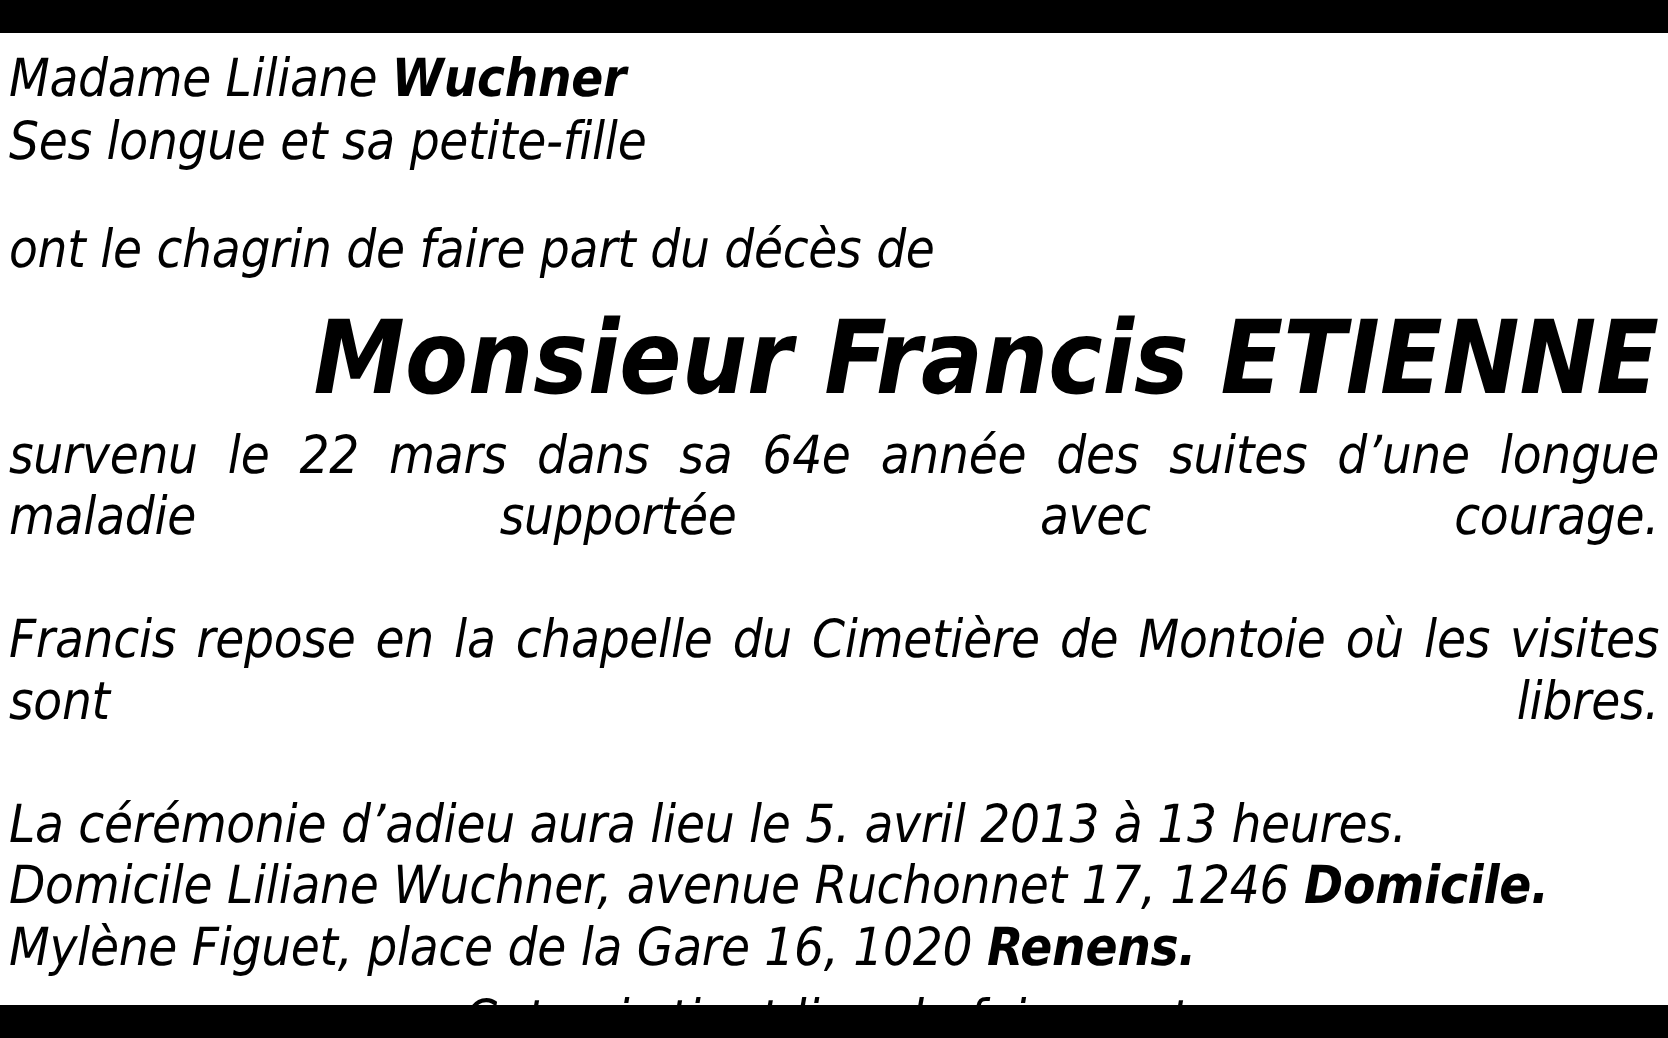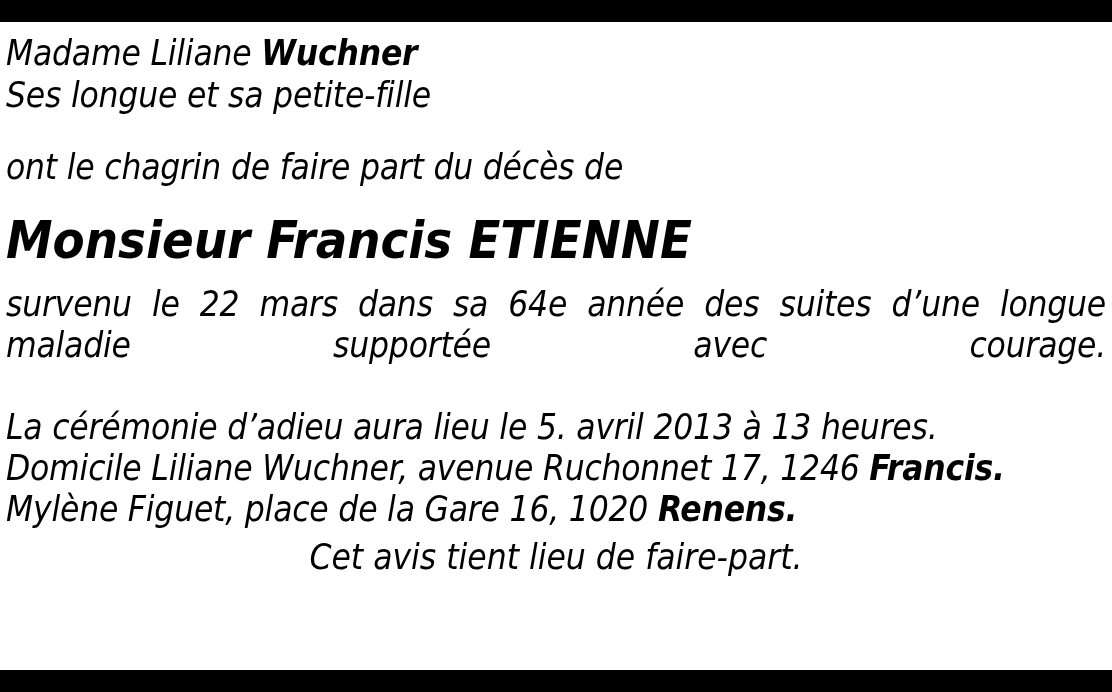--- a/index.html
+++ b/index.html
@@ -56,22 +56,22 @@
   .line b {
     font-weight: bold;
   }
   .group-family {
     margin-top: 2px;
   }
   .line-announce {
     margin-top: 30px;
   }
   .deceased {
-    text-align: left;
-    font-size: 52px;
+    text-align: right;
+    font-size: 68px;
     line-height: 60px;
     font-weight: bold;
     letter-spacing: 0px;
     margin-top: 22px;
     margin-bottom: 14px;
     white-space: nowrap;
   }
   .para {
     font-size: 35px;
     line-height: 41px;
@@ -107,24 +107,25 @@
       <div class="line"><span>Madame Liliane </span><b>Wuchner</b></div>
       <div class="line"><span>Ses longue et sa petite-fille</span></div>
     </div>
 
     <div class="line line-announce">ont le chagrin de faire part du décès de</div>
 
     <div class="deceased">Monsieur Francis ETIENNE</div>
 
     <div class="para para-just">survenu le 22 mars dans sa 64e année des suites d’une longue maladie supportée avec courage.</div>
 
+    <div class="para para-just">Francis repose en la chapelle du Cimetière de Montoie où les visites sont libres.</div>
 
     <div class="para">La cérémonie d’adieu aura lieu le 5. avril 2013 à 13 heures.</div>
 
-    <div class="para"><span>Domicile Liliane Wuchner, avenue Ruchonnet 17, 1246 </span><b>Francis.</b></div>
+    <div class="para"><span>Domicile Liliane Wuchner, avenue Ruchonnet 17, 1246 </span><b>Domicile.</b></div>
 
     <div class="para"><span>Mylène Figuet, place de la Gare 16, 1020 </span><b>Renens.</b></div>
 
     <div class="closing">Cet avis tient lieu de faire-part.</div>
 
   </div>
 
   <div class="rule-bottom"></div>
 
 </div>

